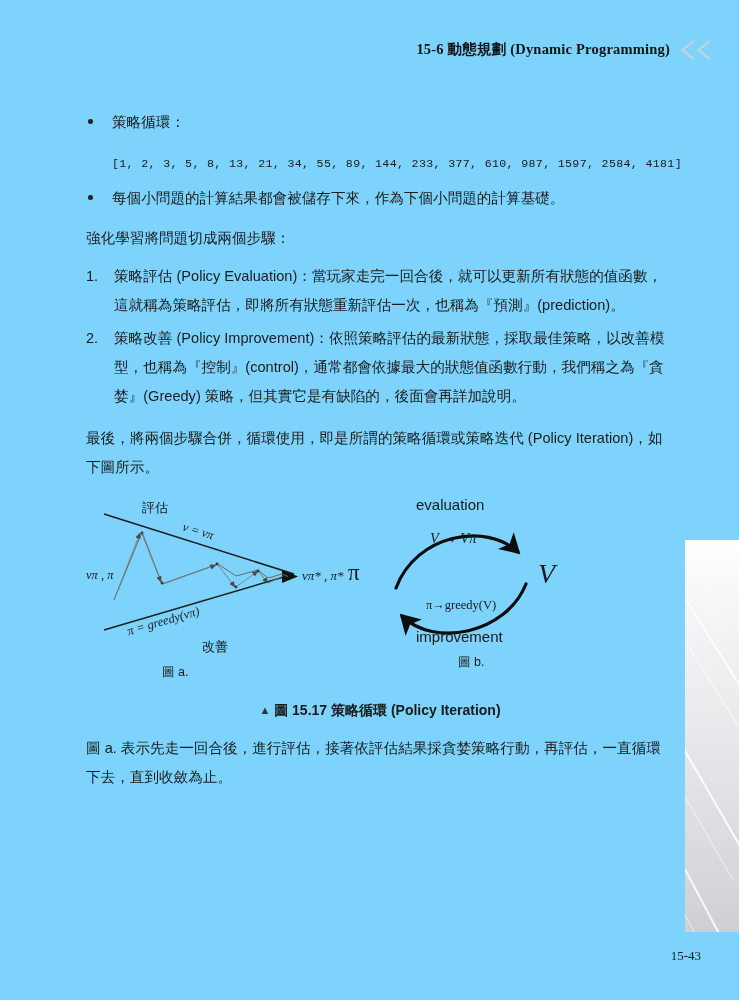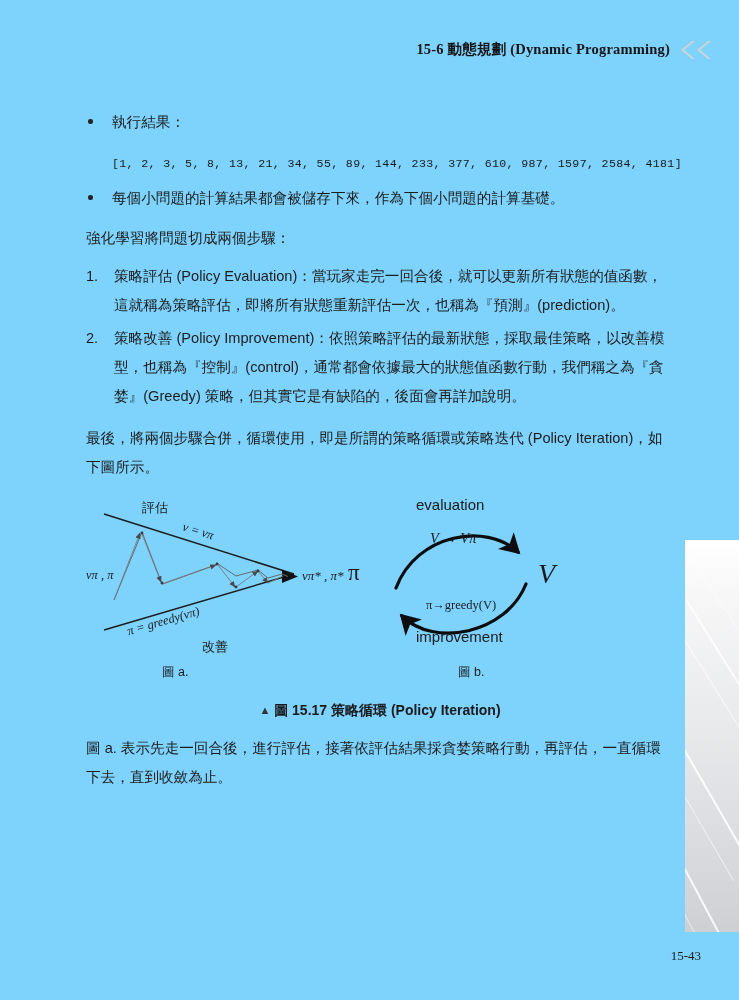--- a/index.html
+++ b/index.html
@@ -191,21 +191,21 @@
     <div class="streak" style="left:-46px; top:176px; width:190px; height:1.2px; transform:rotate(60deg); opacity:.6;"></div>
     <div class="streak" style="left:-40px; top:252px; width:200px; height:2px; transform:rotate(62deg); opacity:.9;"></div>
     <div class="streak" style="left:-52px; top:276px; width:200px; height:1px; transform:rotate(62deg); opacity:.55;"></div>
     <div class="streak" style="left:6px; top:18px; width:120px; height:1px; transform:rotate(56deg); opacity:.5;"></div>
   </div>
 
   <div class="content">
 
     <div class="bullet-row zh">
       <span class="bullet-dot"></span>
-      <span>執行結果：</span>
+      <span>策略循環：</span>
     </div>
 
     <div class="code-line">[1, 2, 3, 5, 8, 13, 21, 34, 55, 89, 144, 233, 377, 610, 987, 1597, 2584, 4181]</div>
 
     <div class="spacer-12"></div>
 
     <div class="bullet-row zh">
       <span class="bullet-dot"></span>
       <span>每個小問題的計算結果都會被儲存下來，作為下個小問題的計算基礎。</span>
     </div>
@@ -300,21 +300,21 @@
       </div>
 
       <div class="sub-label math-serif" style="left:340px; top:106px; font-size:12.5px;">
         <span>π→greedy(V)</span>
       </div>
 
       <div class="sub-label" style="left:330px; top:136px; font-size:15px;">improvement</div>
 
       <div class="sub-label math-serif" style="left:452px; top:66px; font-size:28px; font-style:italic;">V</div>
 
-      <div class="sub-label zh" style="left:372px; top:166px; font-size:12.5px;">圖 b.</div>
+      <div class="sub-label zh" style="left:372px; top:156px; font-size:12.5px;">圖 b.</div>
     </div>
 
     <div class="fig-caption">
       <span class="tri">▲</span>
       <span>圖 15.17  策略循環 (Policy Iteration)</span>
     </div>
 
     <div class="spacer-12"></div>
 
     <p class="zh para">圖 a. 表示先走一回合後，進行評估，接著依評估結果採貪婪策略行動，再評估，一直循環下去，直到收斂為止。</p>

